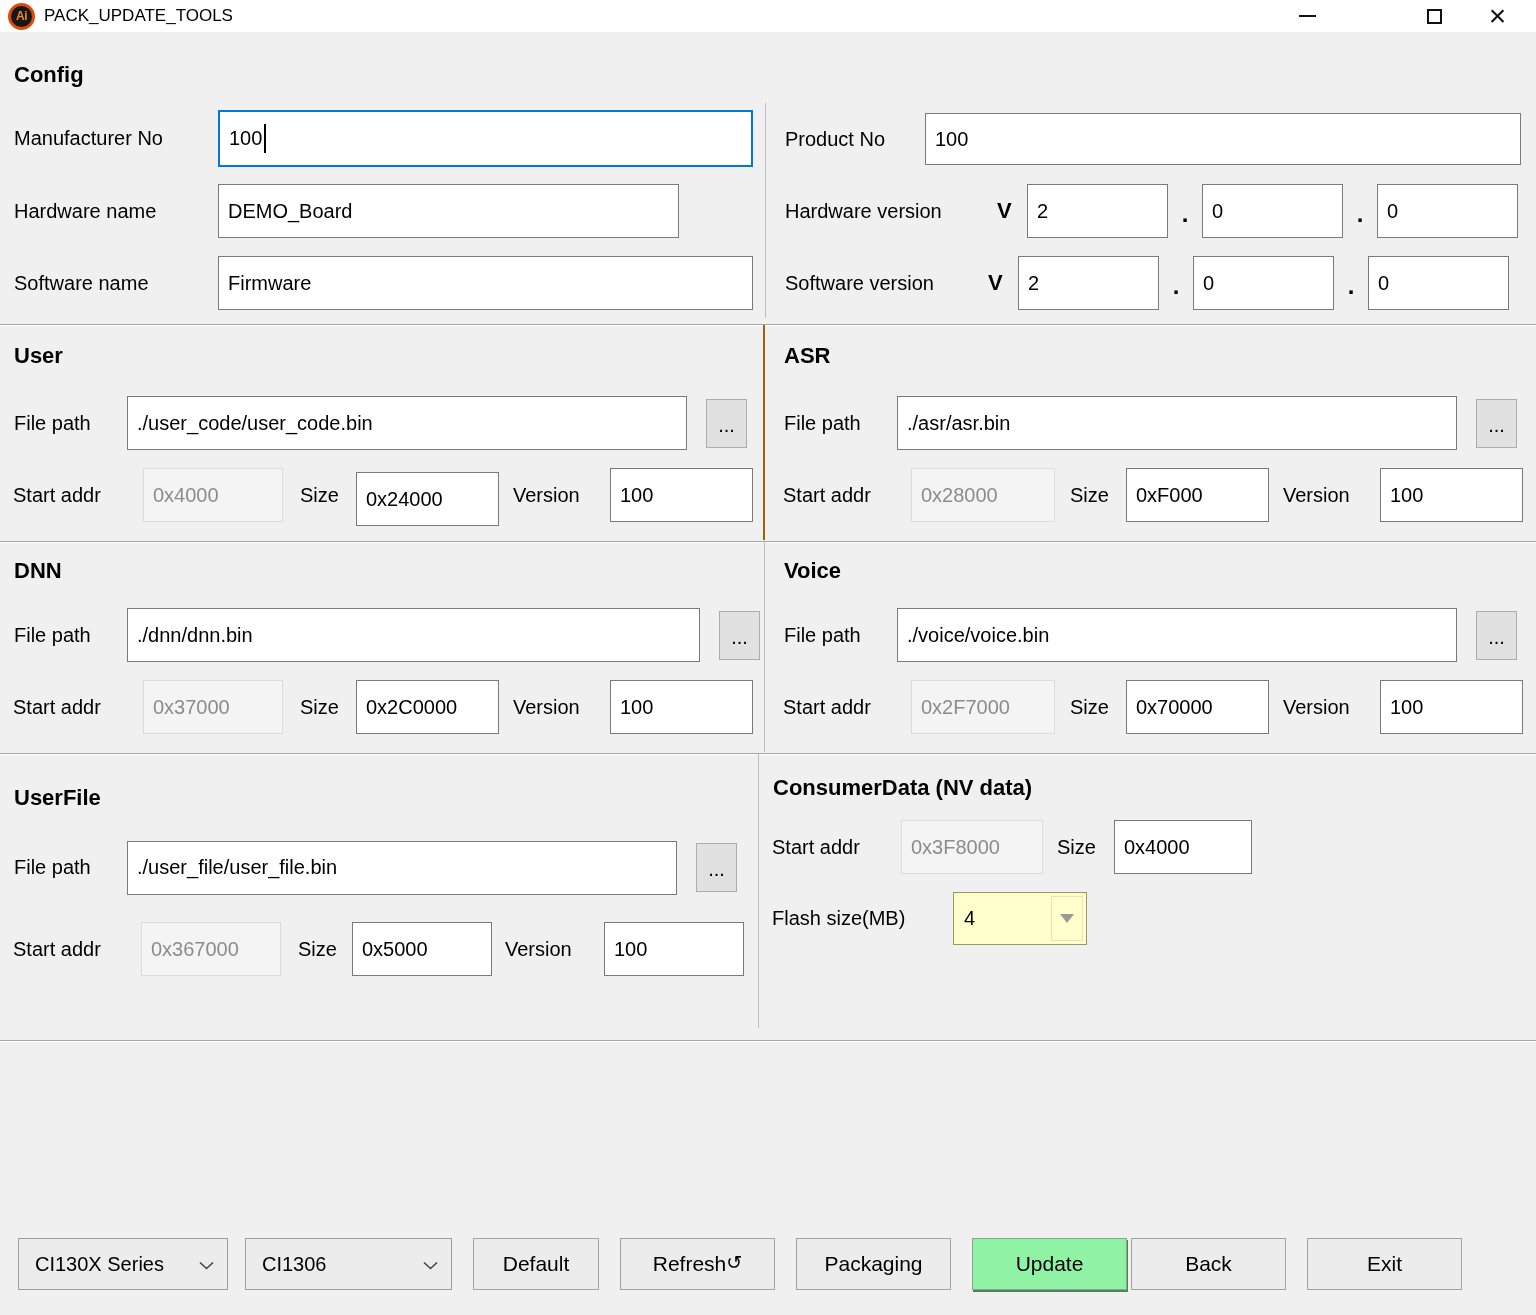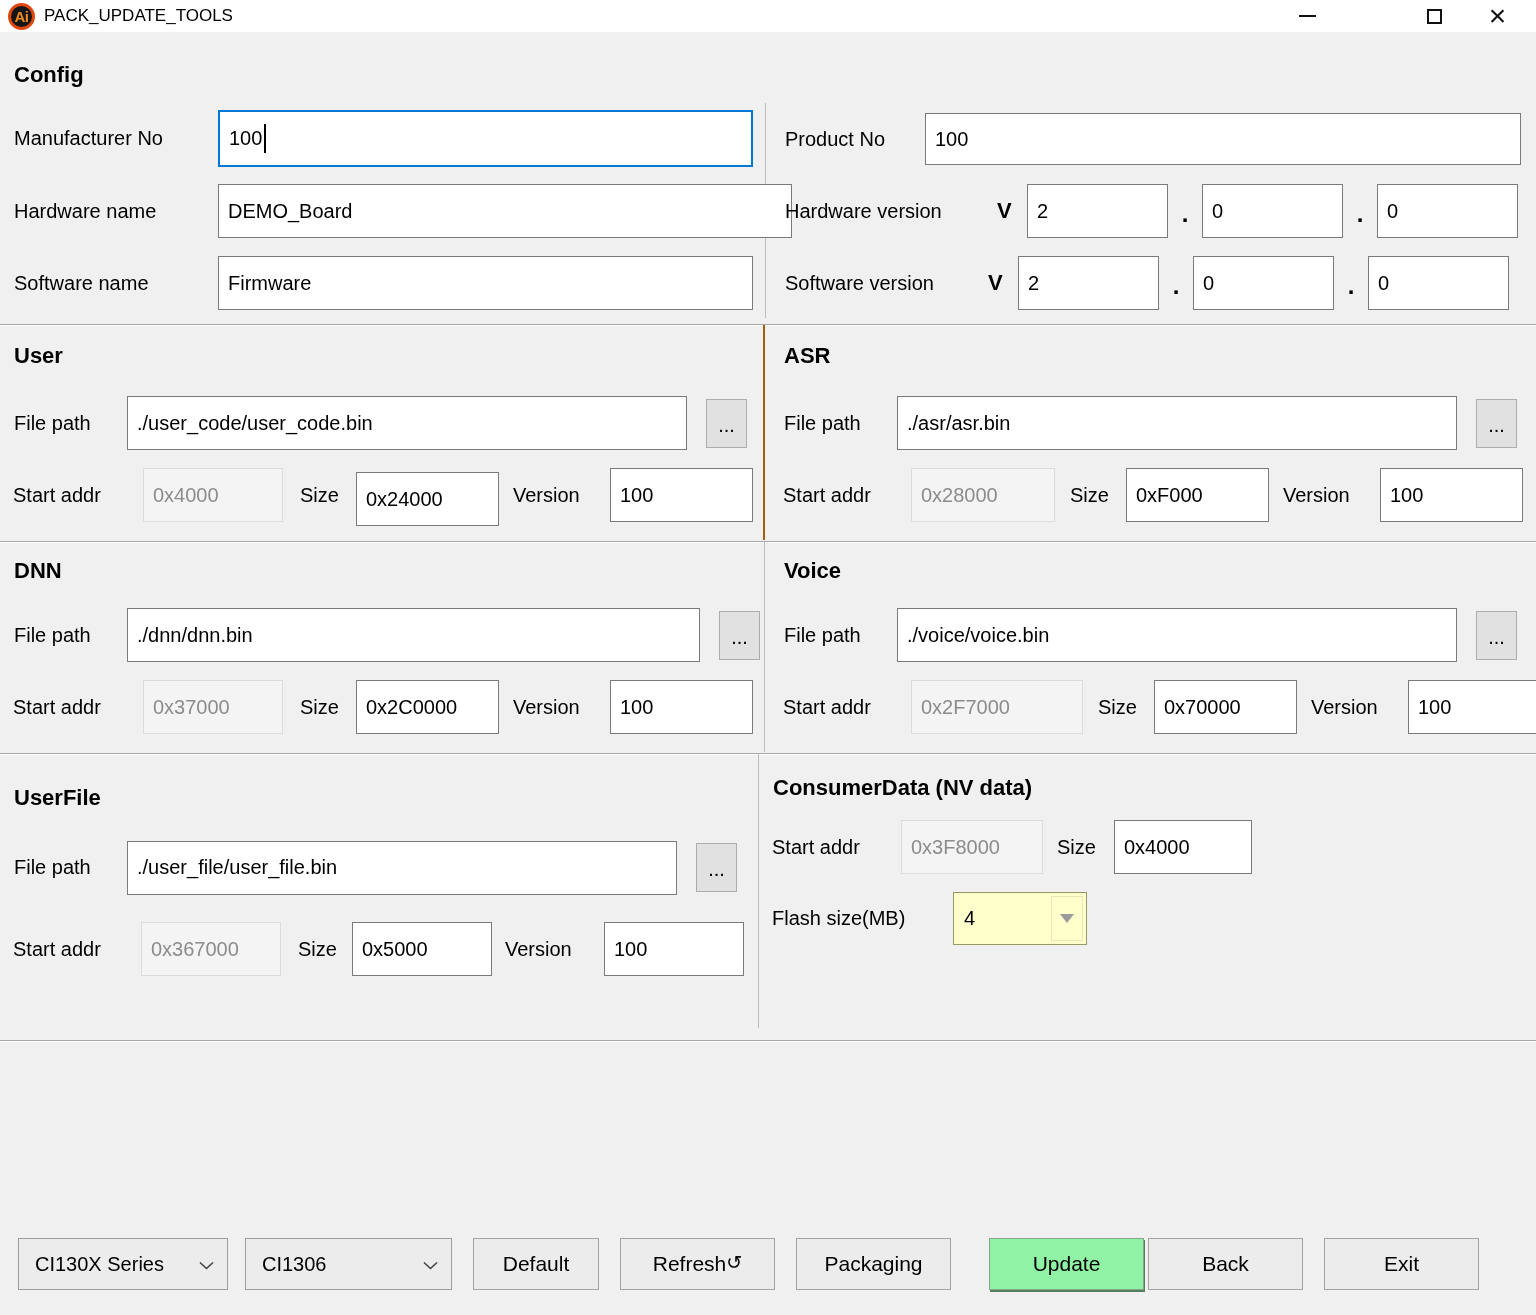--- a/index.html
+++ b/index.html
@@ -2,21 +2,21 @@
 <html><head>
 <meta charset="utf-8">
 <style>
   * { margin:0; padding:0; box-sizing:border-box; }
   html,body { width:1536px; height:1315px; }
   body { font-family:"Liberation Sans","DejaVu Sans",sans-serif; background:#f0f0f0; position:relative; overflow:hidden; }
 
   
   .titlebar { position:absolute; top:0; left:0; width:1536px; height:32px; background:#ffffff; display:flex; align-items:center; }
   .app-icon { width:27px; height:27px; border-radius:50%; background:#161616; border:3px solid #e0480e;
-              color:#f08a1d; font-weight:bold; font-size:15px; display:flex; align-items:center; justify-content:center;
+              color:#f08a1d; font-weight:bold; font-size:12px; display:flex; align-items:center; justify-content:center;
               margin-left:8px; letter-spacing:-0.5px; }
   .title-text { font-size:17px; color:#000; margin-left:9px; }
   .win-btn { position:absolute; top:0; width:45px; height:32px; display:flex; align-items:center; justify-content:center; }
   .win-btn.min { left:1285px; }
   .win-btn.max { left:1412px; }
   .win-btn.close { left:1475px; }
   .min-line { width:17px; height:2px; background:#111; }
   .max-box { width:15px; height:15px; border:2px solid #111; background:transparent; }
   .close-glyph { font-size:30px; font-weight:300; color:#111; line-height:28px; }
 
@@ -85,21 +85,21 @@
     <span class="caret"></span>
   </span>
 </div>
 <div class="abs-row" style="top:113px; height:52px;">
   <span class="lbl" style="margin-left:785px; width:140px;">Product No</span>
   <input class="tb" style="width: 596px; height: 52px;" value="100">
 </div>
 
 <div class="abs-row" style="top:184px; height:54px;">
   <span class="lbl" style="margin-left:14px; width:204px;">Hardware name</span>
-  <input class="tb" style="width: 574px;" value="DEMO_Board">
+  <input class="tb" style="width: 461px;" value="DEMO_Board">
 </div>
 <div class="abs-row" style="top:184px; height:54px;">
   <span class="lbl" style="margin-left:785px; width:212px;">Hardware version</span>
   <span class="vlabel" style="width:30px;">V</span>
   <input class="tb" style="width: 141px;" value="2">
   <span class="dot">.</span>
   <input class="tb" style="width: 141px;" value="0">
   <span class="dot">.</span>
   <input class="tb" style="width: 141px;" value="0">
 </div>
@@ -173,21 +173,21 @@
 </div>
 <div class="half" style="left:766px; top:542px; width:770px; height:210px;">
   <div class="sec-head" style="left:18px; top:16px;">Voice</div>
   <div class="abs-row" style="top:66px; height:54px;">
     <span class="lbl" style="margin-left:18px; width:113px;">File path</span>
     <input class="tb" style="width: 560px;" value="./voice/voice.bin">
     <button class="browse-btn" style="margin-left:19px;">...</button>
   </div>
   <div class="abs-row" style="top:138px; height:54px;">
     <span class="lbl" style="margin-left:17px; width:128px;">Start addr</span>
-    <input class="tb" style="width: 172px;" disabled="" value="0x2F7000">
+    <input class="tb" style="width: 144px;" disabled="" value="0x2F7000">
     <span class="lbl" style="margin-left:15px; width:56px;">Size</span>
     <input class="tb" style="width: 143px;" value="0x70000">
     <span class="lbl" style="margin-left:14px; width:97px;">Version</span>
     <input class="tb" style="width: 143px;" value="100">
   </div>
 </div>
 
 <div class="hsep" style="top:753px;"></div>
 
 <div class="vdiv" style="left:758px; top:754px; height:274px;"></div>
@@ -248,21 +248,21 @@
   <button class="btn" style="margin-left:21px; width:126px;">
       <span>Default</span>
     </button>
   <button class="btn" style="margin-left:21px; width:155px;">
     <span>Refresh</span>
       <span style="font-size:19px; margin-top:-4px;">↺</span>
   </button>
   <button class="btn" style="margin-left:21px; width:155px;">
       <span>Packaging</span>
     </button>
-  <button class="btn green" style="margin-left:38px; width:155px;">
+  <button class="btn green" style="margin-left:21px; width:155px;">
       <span>Update</span>
     </button>
   <button class="btn" style="margin-left:4px; width:155px;">
       <span>Back</span>
     </button>
   <button class="btn" style="margin-left:21px; width:155px;">
       <span>Exit</span>
     </button>
 </div>
 

